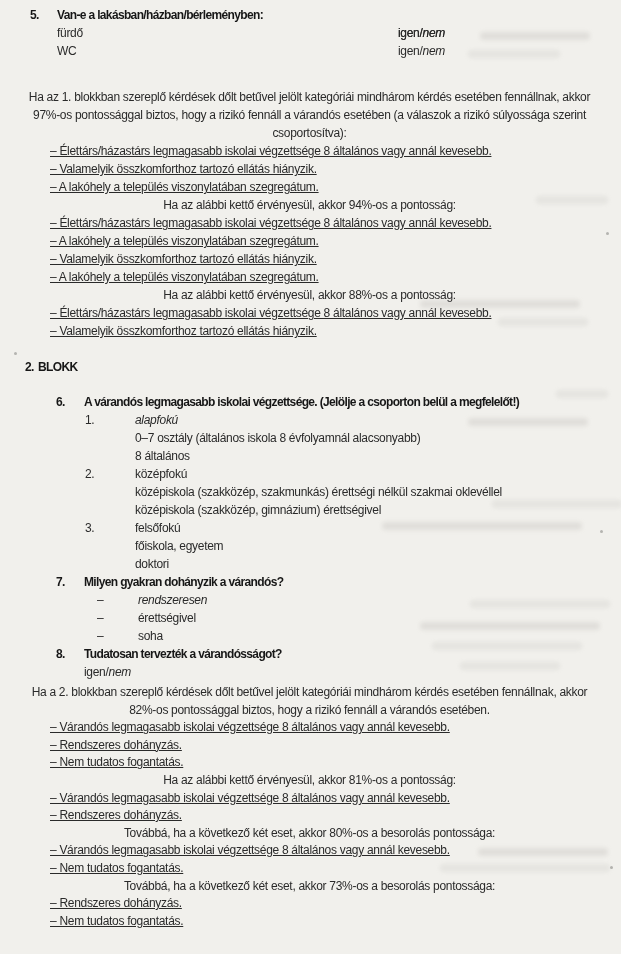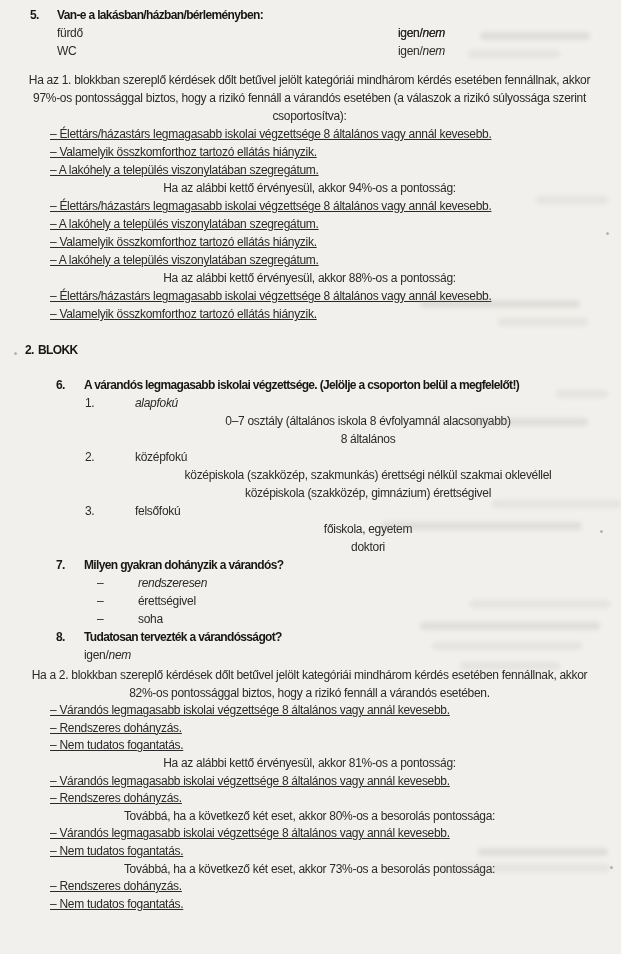--- a/index.html
+++ b/index.html
@@ -20,36 +20,36 @@
   .it { font-style: italic; }
   .nowrap { white-space: nowrap; }
 
   
   .qrow5 { display: flex; }
   .qn5 { width: 27px; margin-left: 12px; flex: none; }
   .opt5 { position: relative; padding-left: 39px; }
   .ans { position: absolute; left: 380px; top: 0; }
 
   
-  .rules { margin-top: 11px; }
+  .rules { margin-top: 28px; }
   .just { text-align: justify; }
   .intro { margin: 0; text-align: center; }
   .ditem { margin-left: 32px; text-decoration: underline; }
 
   
   .blokk { margin-top: 18px; display: flex; }
   .blokk-n { width: 13px; margin-left: 7px; flex: none; }
 
   
   .sec { margin-top: 17px; }
   .qrow { display: flex; }
   .qn { width: 28px; margin-left: 38px; flex: none; }
   .row6 { display: flex; }
   .n6 { width: 50px; margin-left: 67px; flex: none; }
-  .sub6 { margin-left: 117px; text-align: center; }
+  .sub6 { margin-left: 117px; }
   .row7 { display: flex; }
   .d7 { width: 41px; margin-left: 79px; flex: none; }
   .ans8 { margin-left: 66px; }
 
   .rules2 { margin-top: 3px; line-height: 17.6px; }
 
   
   .bleed { position: absolute; height: 8px; border-radius: 4px;
            background: rgba(148,146,138,0.18); filter: blur(2px); }
   .bleed2 { background: rgba(148,146,138,0.12); }

